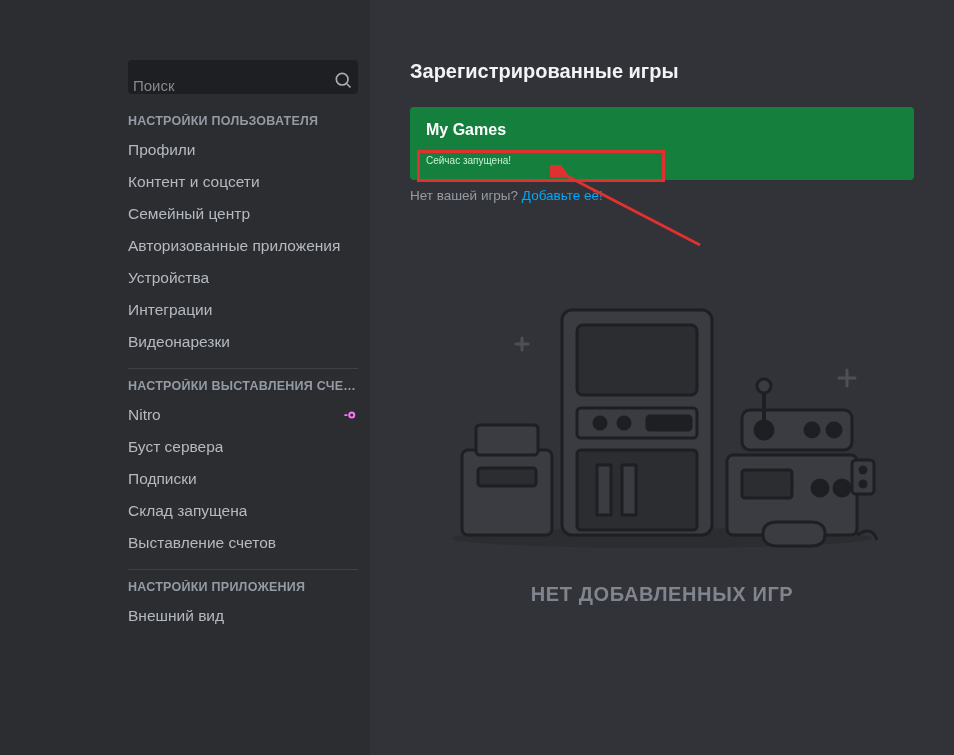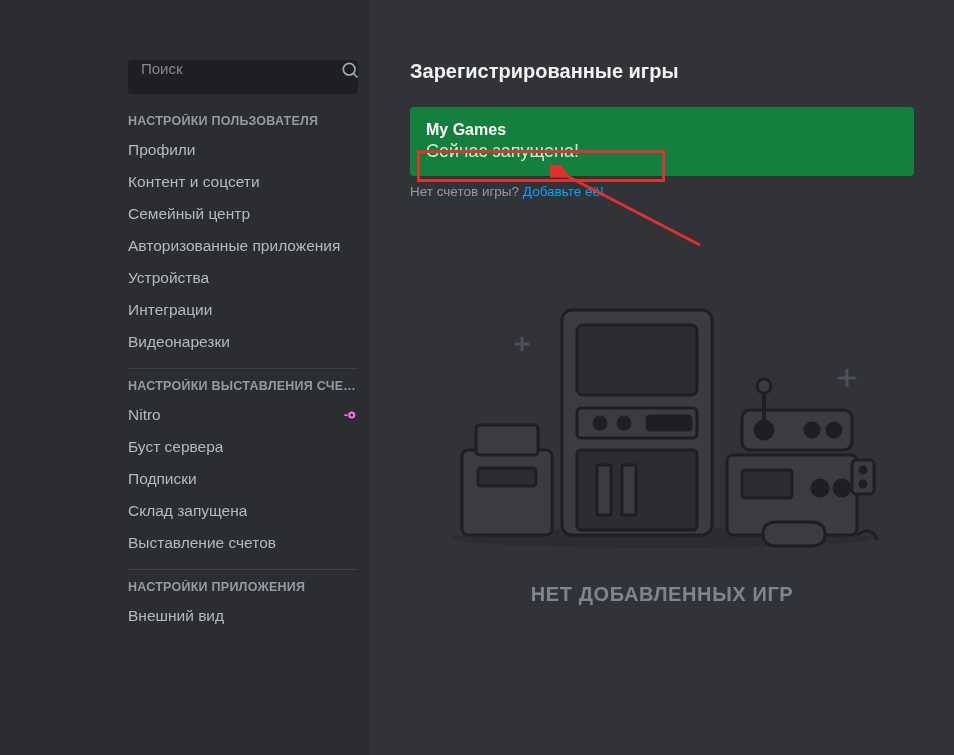--- a/index.html
+++ b/index.html
@@ -23,22 +23,22 @@
   }
   .sidebar-inner {
     width: 230px;
     margin-right: 12px;
   }
   .search-wrap {
     background: #1e1f22;
     height: 34px;
     border-radius: 4px;
     display: flex;
-    align-items: flex-start;
-    padding: 0 13px;
+    align-items: flex-end;
+    padding: 0 5px;
     margin-bottom: 20px;
   }
   .search-input {
     flex: 1;
     background: transparent;
     border: 0;
     outline: 0;
     color: #dbdee1;
     font-size: 15px;
   }
@@ -103,23 +103,23 @@
     background: transparent;
     border: 0;
     outline: 0;
     color: #ffffff;
     font-size: 16px;
     font-weight: 700;
     padding: 0;
     width: 230px;
   }
   .game-status {
-    font-size: 18px;
+    font-size: 10px;
     color: #c7f0d4;
-    margin-top: 2px;
+    margin-top: 16px;
   }
   .missing-row {
     font-size: 13.5px;
     color: #949ba4;
     margin-top: 8px;
   }
   .add-link {
     color: #00a8fc;
     cursor: pointer;
   }
@@ -234,21 +234,21 @@
 <div class="content">
 
   <h2 class="page-title">Зарегистрированные игры</h2>
 
   <div class="game-banner">
     <input class="game-name-input" type="text" value="My Games" style="">
     <div class="game-status">Сейчас запущена!</div>
   </div>
 
   <div class="missing-row">
-    <span>Нет счетов игры? </span><span class="add-link">Добавьте её!</span>
+    <span>Нет вашей игры? </span><span class="add-link">Добавьте её!</span>
   </div>
 
   <svg class="illustration" viewBox="0 0 440 260">
     <g fill="#3a3c42" stroke="#1e1f22" stroke-width="3" stroke-linejoin="round">
 
       <ellipse cx="220" cy="248" rx="210" ry="10" fill="#2b2d31" stroke="none"></ellipse>
 
       <rect x="20" y="160" width="90" height="85" rx="6"></rect>
       <rect x="34" y="135" width="62" height="30" rx="4"></rect>
       <rect x="36" y="178" width="58" height="18" rx="3" fill="#2b2d31"></rect>

